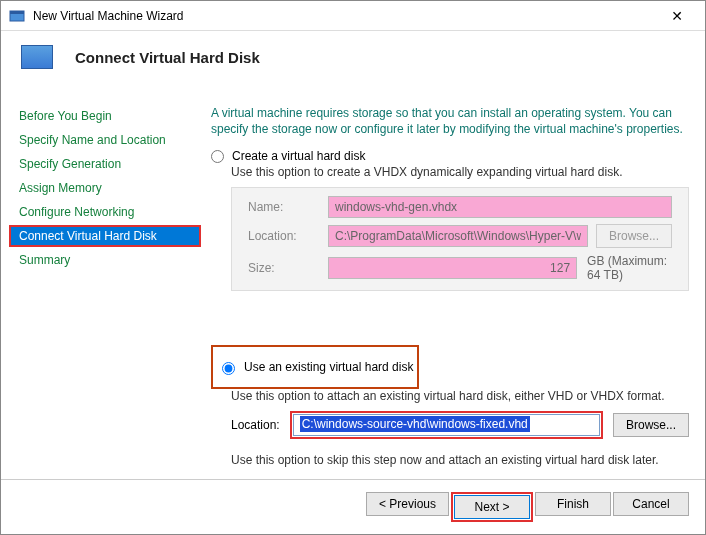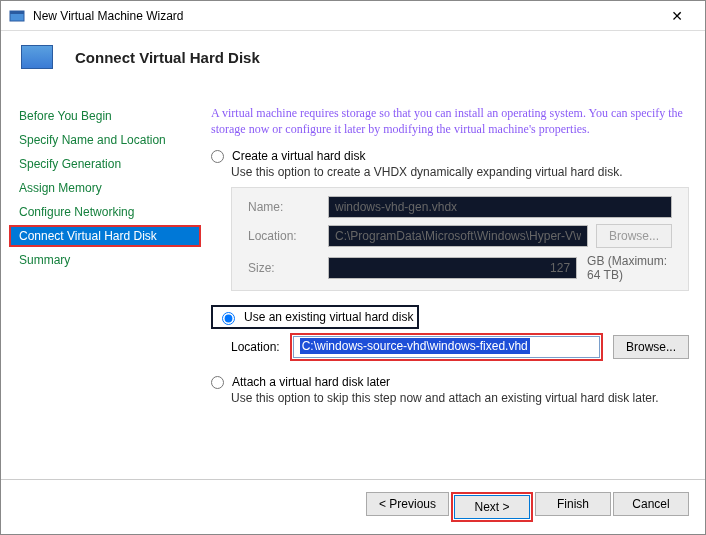--- a/index.html
+++ b/index.html
@@ -71,24 +71,23 @@
     padding: 2px 8px;
   }
   .main {
     flex: 1;
     padding: 16px 16px 0 12px;
     display: flex;
     flex-direction: column;
   }
   .intro {
     font-size: 12px;
-    color: #8b5cf6;
+    color: #0f766e;
     line-height: 1.35;
     margin-bottom: 12px;
-    font-family: Liberation Serif, serif;
   }
   .option-block { margin-bottom: 14px; }
   .option-head {
     display: flex;
     align-items: center;
     gap: 6px;
     margin-bottom: 2px;
   }
   .option-head input[type=radio] { margin: 0 2px 0 0; }
   .option-desc {
@@ -109,44 +108,45 @@
     align-items: center;
   }
   .fieldgrid .lbl { color: #888; font-size: 12px; }
   .fieldgrid input[type=text] {
     width: 100%;
     height: 22px;
     padding: 2px 6px;
     font-size: 12px;
     border: 1px solid #bbb;
   }
-  .fieldgrid input[disabled] { background: #0f172a; color: #666; }
+  .fieldgrid input[disabled] { background: #f9a8d4; color: #666; }
   .fieldgrid .size-input { width: 56px; text-align: right; }
   .fieldgrid .unit { color: #666; font-size: 12px; }
   .btn {
     min-width: 76px;
     height: 24px;
     padding: 0 12px;
     font-size: 12px;
     background: #e9e9e9;
     border: 1px solid #aaa;
     cursor: pointer;
   }
   .btn[disabled] {
     color: #999;
     background: #f0f0f0;
     border-color: #ccc;
     cursor: default;
   }
   .highlight-red {
-    border: 2px solid #0f172a;
-    padding: 2px 4px;
+    border: 2px solid #c2410c;
+    padding: 12px 4px;
     display: inline-flex;
     align-items: center;
     gap: 6px;
+    margin-top: 40px;
   }
   .loc-row {
     margin-left: 20px;
     display: flex;
     align-items: center;
     gap: 10px;
     margin-top: 4px;
   }
   .loc-row .loc-lbl { font-size: 12px; }
   .loc-input-wrap {
@@ -236,34 +236,31 @@
             <span class="unit">GB (Maximum: 64 TB)</span>
           </div>
         </div>
       </div>
 
       <div class="option-block">
         <span class="highlight-red">
           <input type="radio" name="vhd" checked="" style="">
           <span>Use an existing virtual hard disk</span>
         </span>
+        <div class="option-desc">Use this option to attach an existing virtual hard disk, either VHD or VHDX format.</div>
         <div class="loc-row">
           <span class="loc-lbl">Location:</span>
           <div class="loc-input-wrap">
             <div class="loc-input"><span class="sel">C:\windows-source-vhd\windows-fixed.vhd</span></div>
           </div>
           <button class="btn">Browse...</button>
         </div>
       </div>
 
       <div class="option-block">
-        <div class="option-head">
-          <input type="radio" name="vhd" style="">
-          <span>Attach a virtual hard disk later</span>
-        </div>
         <div class="option-desc">Use this option to skip this step now and attach an existing virtual hard disk later.</div>
       </div>
 
     </div>
   </div>
 
   <div class="footer">
     <button class="btn">&lt; Previous</button>
     <span class="next-wrap">
       <button class="btn primary">Next &gt;</button>

